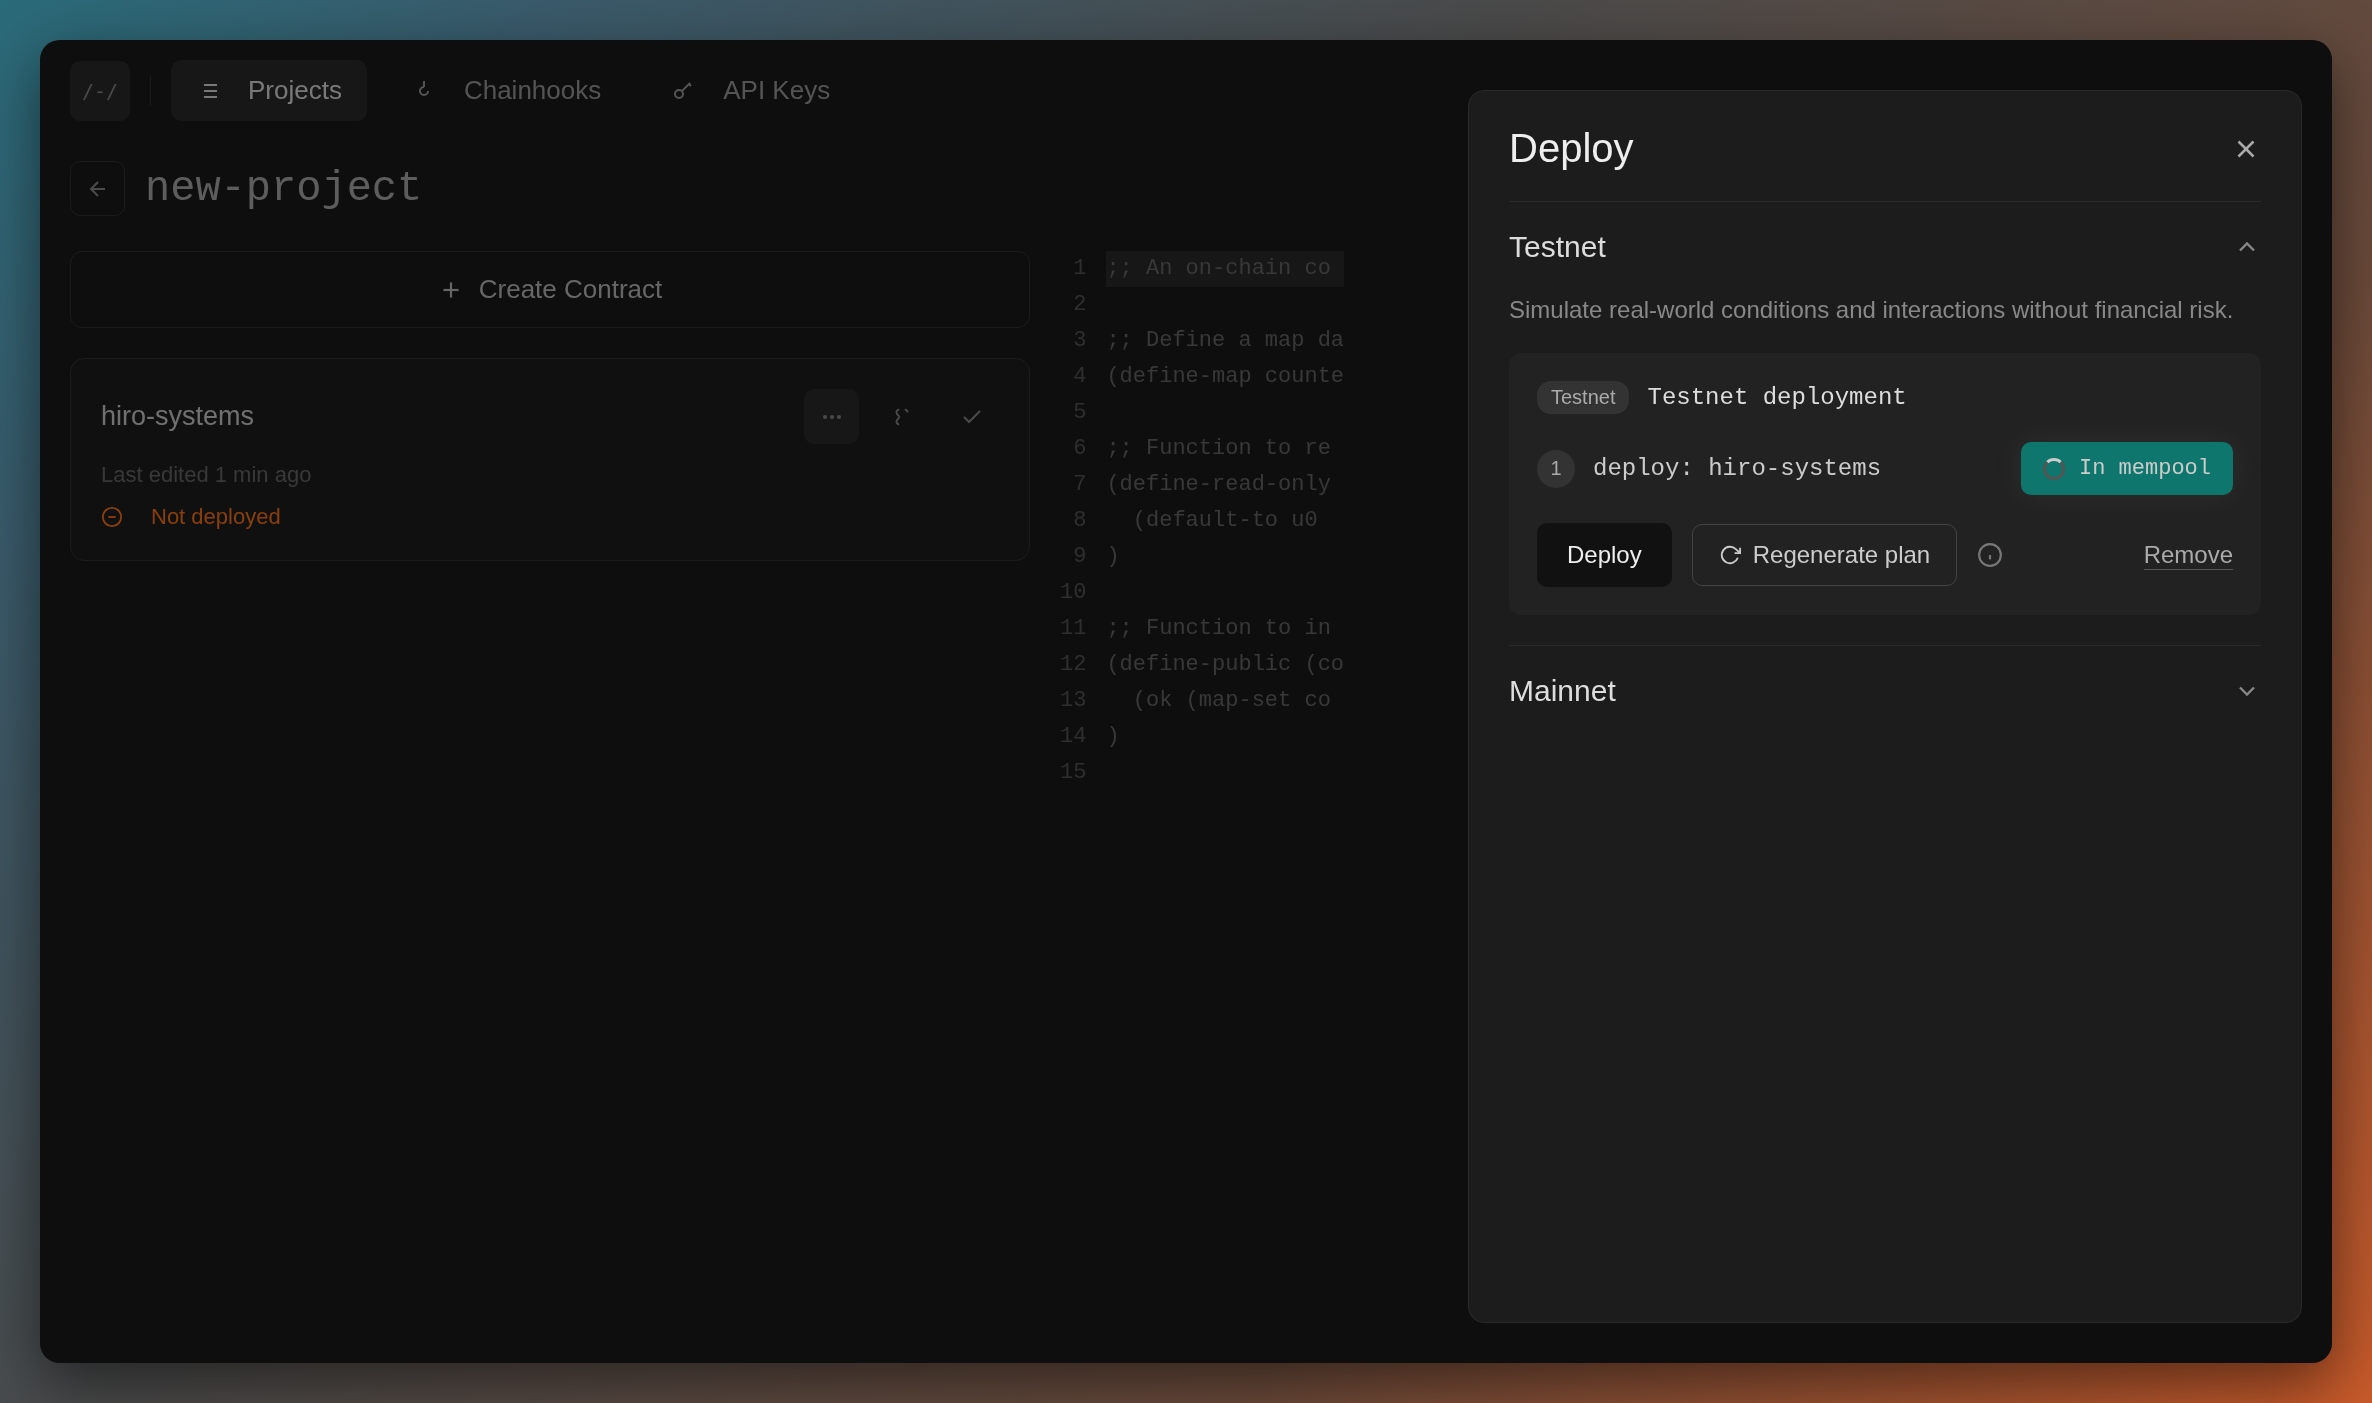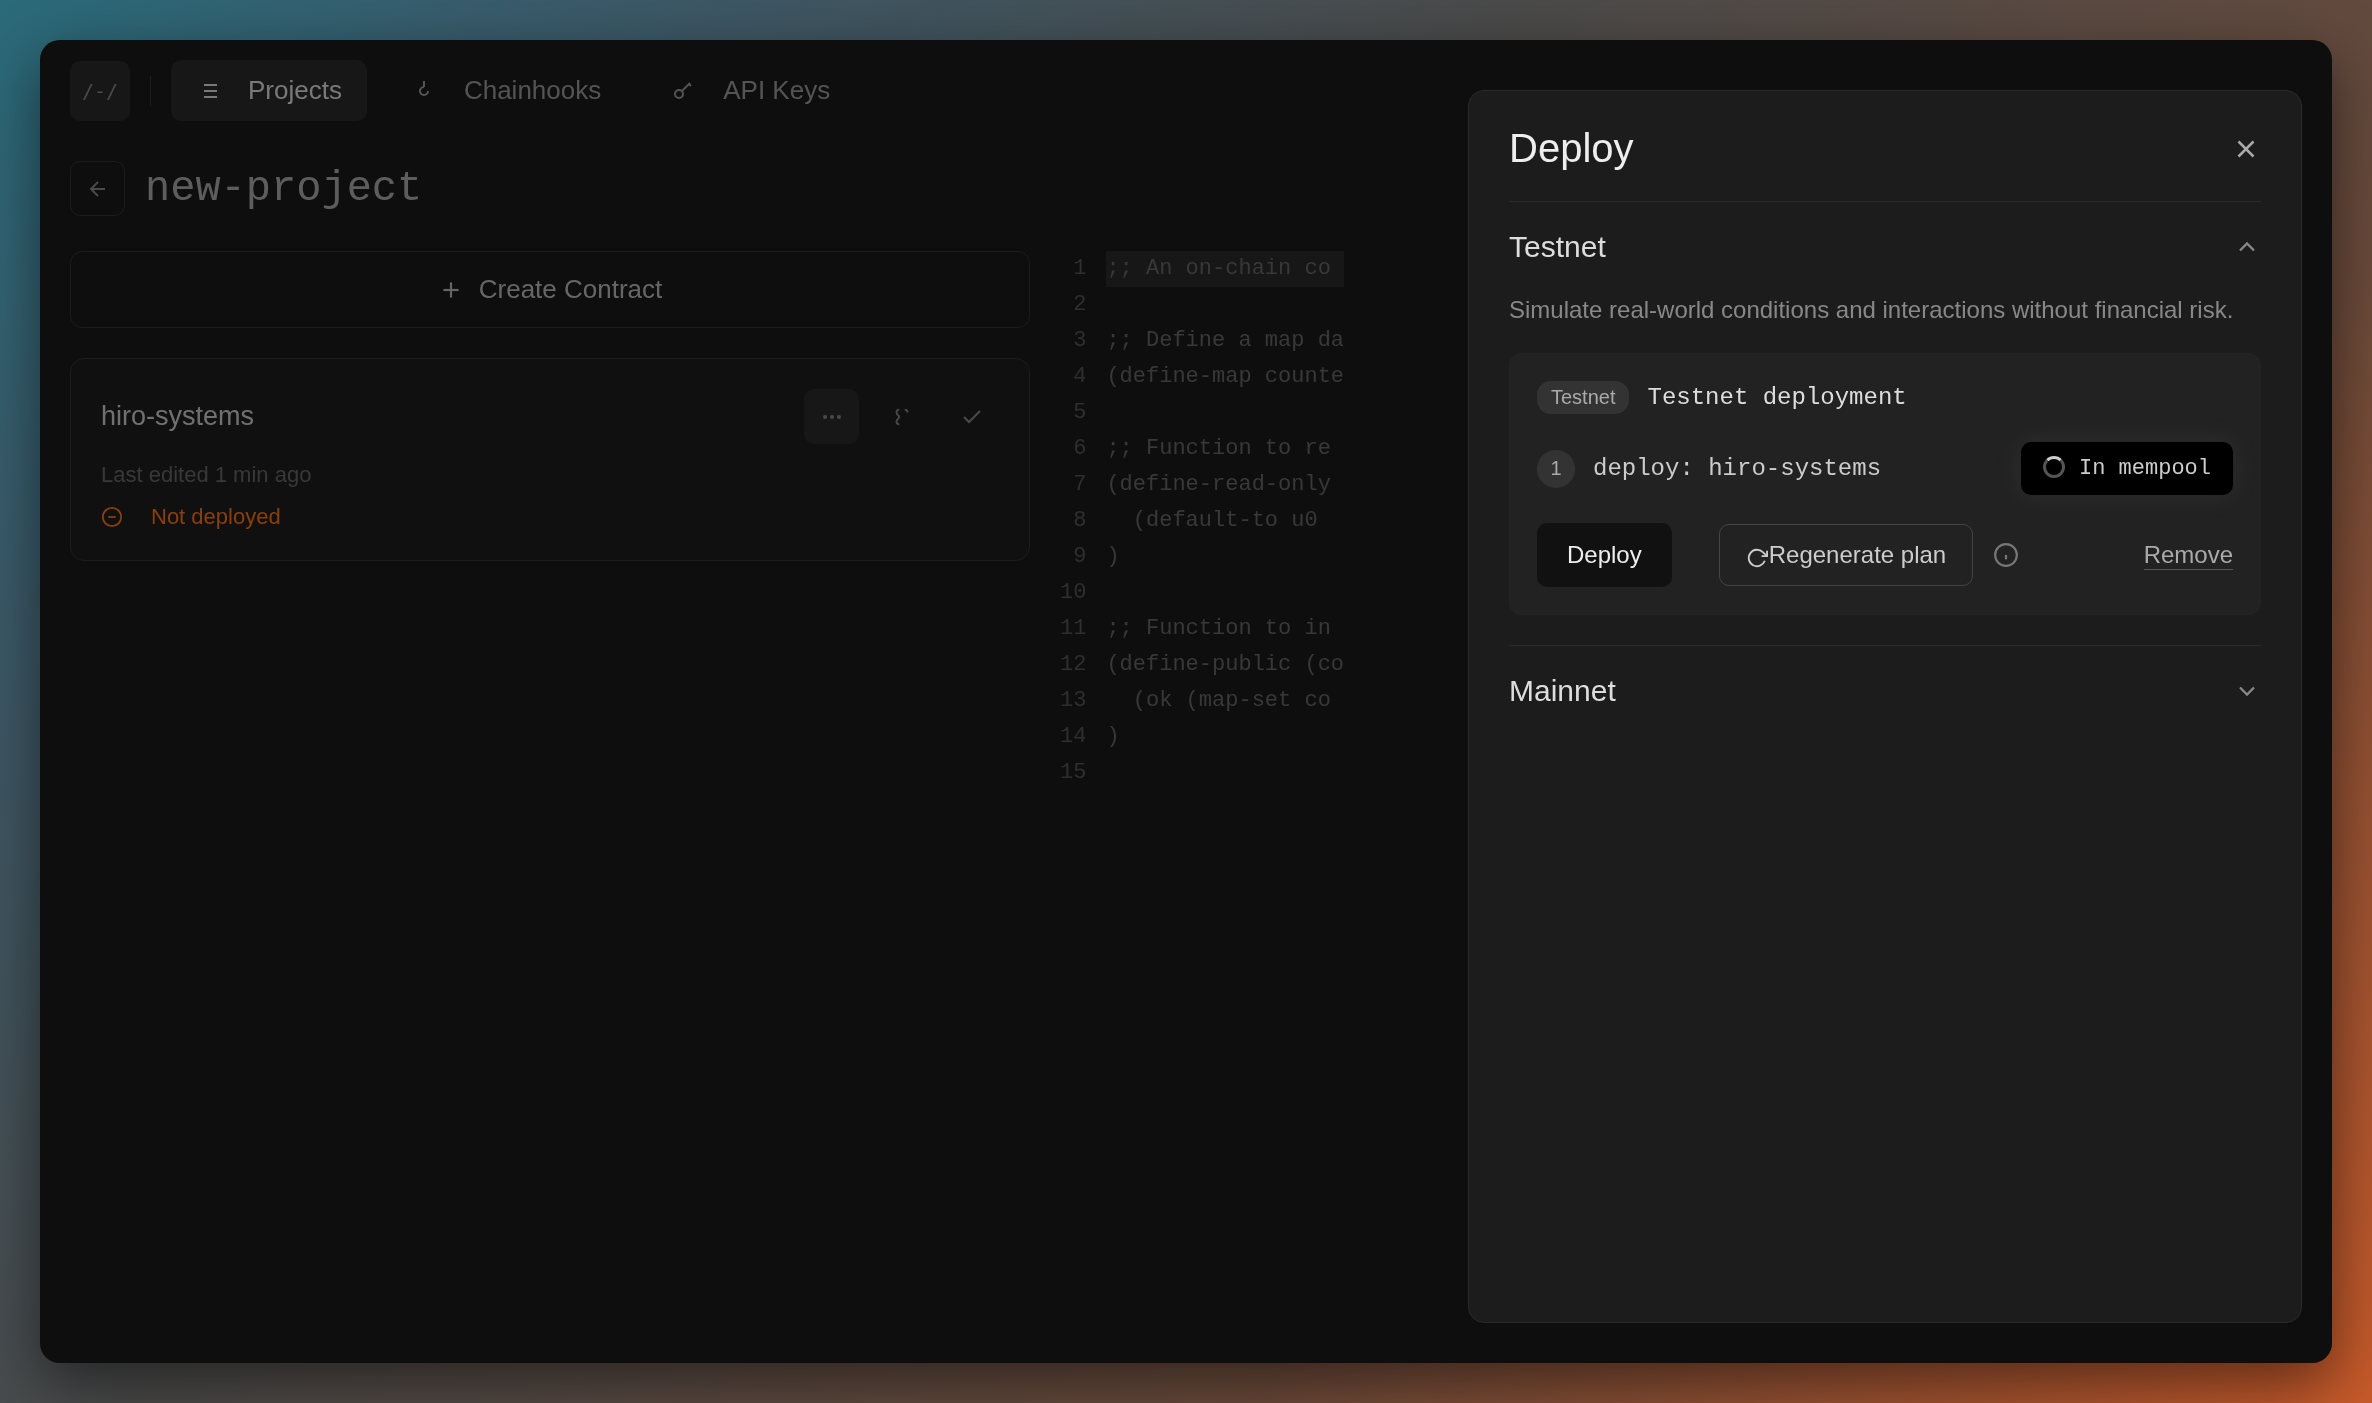--- a/index.html
+++ b/index.html
@@ -289,22 +289,23 @@
   font-size: 20px;
 }
 .step-text {
   color: #ccc;
   font-family: 'Courier New', monospace;
   font-size: 24px;
 }
 .mempool-badge {
   margin-left: auto;
   display: flex;
+  align-items: center;
   gap: 14px;
-  background: #000000;
+  background: #0f766e;
   padding: 14px 22px;
   border-radius: 10px;
   color: #ccc;
   font-family: 'Courier New', monospace;
   font-size: 22px;
   box-shadow: 0 0 30px rgba(200,200,200,0.08);
 }
 .spinner {
   width: 22px;
   height: 22px;
@@ -330,24 +331,23 @@
   cursor: pointer;
 }
 .btn-secondary {
   background: transparent;
   color: #ccc;
   border: 1px solid #444;
   padding: 16px 26px;
   border-radius: 10px;
   font-size: 24px;
   display: flex;
-  align-items: flex-end;
-  gap: 1px;
-  cursor: pointer;
-  margin-left: 27px;
+  align-items: center;
+  gap: 12px;
+  cursor: pointer;
 }
 .info-icon {
   color: #777;
 }
 .remove-link {
   margin-left: auto;
   color: #aaa;
   font-size: 24px;
   border-bottom: 1px solid #555;
   cursor: pointer;

